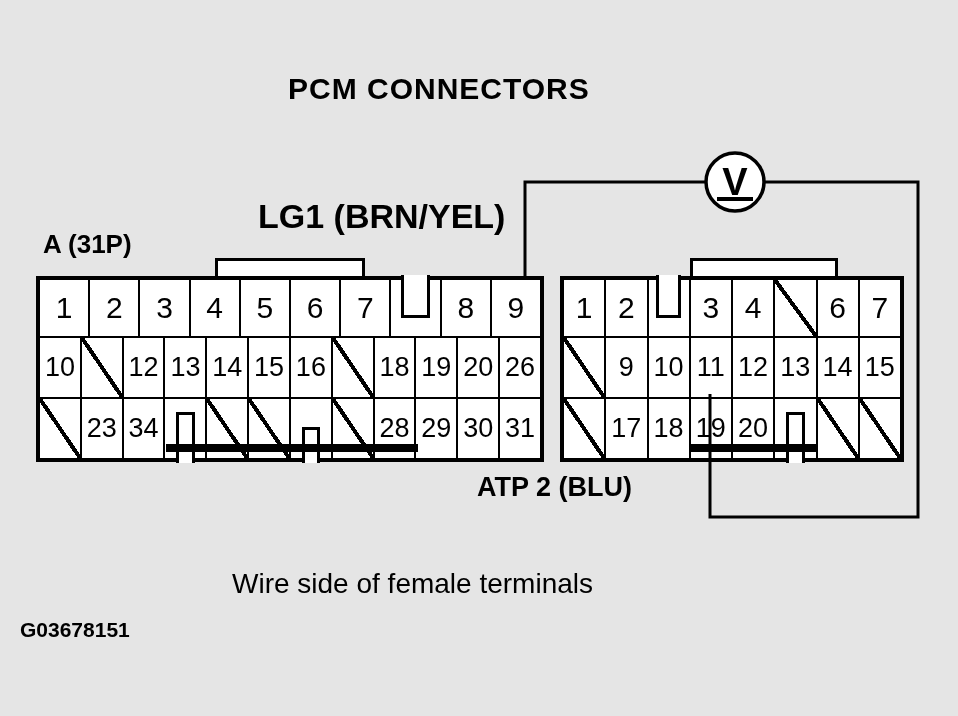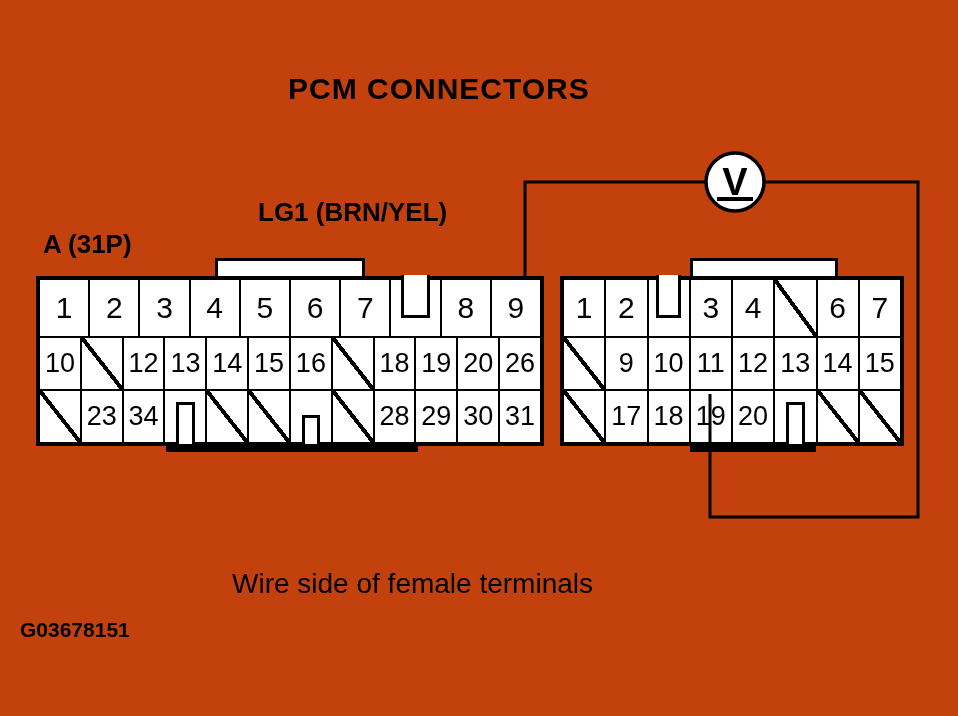--- a/index.html
+++ b/index.html
@@ -1,23 +1,23 @@
 <!DOCTYPE html>
 <html><head>
 <meta charset="utf-8">
 <style>
   html, body { margin:0; padding:0; background:#ffffff; }
   #page {
-    position:relative; width:958px; height:716px; background:#c2410c;
+    position:relative; width:958px; height:716px; background:#e5e5e5;
     font-family:"Liberation Sans", sans-serif; color:#000; overflow:hidden;
   }
   .abs { position:absolute; }
   .lbl { font-weight:bold; white-space:nowrap; }
   #title        { left:288px; top:72px;  font-size:30px; letter-spacing:1px; }
-  #lbl-lg1      { left:258px; top:197px; font-size:26px; }
+  #lbl-lg1      { left:258px; top:197px; font-size:34px; }
   #lbl-a        { left:43px;  top:229px; font-size:26px; }
   #lbl-c        { left:566px; top:228px; font-size:26px; }
   #lbl-atp2     { left:477px; top:472px; font-size:27px; }
   #caption      { left:220px; top:568px; font-size:28px; font-weight:normal;margin-left:12px; }
   #figure-id    { left:20px;  top:618px; font-size:21px; font-weight:bold; }
 
   .conn { position:absolute; }
   .conn-tab {
     position:absolute; top:0; height:21px; box-sizing:border-box;
     border:3px solid #000; border-bottom:none; background:#fff;
@@ -27,21 +27,21 @@
     border:2px solid #000; background:#fff;
   }
   .row { display:flex; }
   .row + .row { margin-top:-2px; }
   .cell {
     flex:1; position:relative; box-sizing:border-box; border:2px solid #000;
     display:flex; align-items:center; justify-content:center; background:#fff;
   }
   .cell + .cell { margin-left:-2px; }
   .r1 .cell { height:60px; font-size:30px; }
-  .r2 .cell, .r3 .cell { height:55px; font-size:27px; }
+  .r2 .cell, .r3 .cell { height:63px; font-size:27px; }
   .cell.slash {
     background-image:linear-gradient(to top right,
       transparent calc(50% - 2px), #000 calc(50% - 2px),
       #000 calc(50% + 2px), transparent calc(50% + 2px));
   }
   .cell.keytop .key {
     position:absolute; top:-5px; left:19%; right:19%; height:72%;
     border:3px solid #000; border-top:none; background:#fff;
   }
   .cell.keybot .key {
@@ -54,20 +54,21 @@
   #wires { position:absolute; left:0; top:0; pointer-events:none; }
 </style>
 </head>
 <body>
 
 <div id="page">
 
   <div class="abs lbl" id="title">PCM CONNECTORS</div>
   <div class="abs lbl" id="lbl-lg1">LG1 (BRN/YEL)</div>
   <div class="abs lbl" id="lbl-a">A (31P)</div>
+  <div class="abs lbl" id="lbl-atp2">ATP 2 (BLU)</div>
   <div class="abs" id="caption">Wire side of female terminals</div>
   <div class="abs lbl" id="figure-id">G03678151</div>
 
   <div class="conn" style="left:36px; top:258px; width:508px; height:196px;">
     <div class="conn-tab" style="left:179px; width:150px;"></div>
     <div class="conn-body">
       <div class="row r1">
           <div class="cell num">1</div>
           <div class="cell num">2</div>
           <div class="cell num">3</div>

